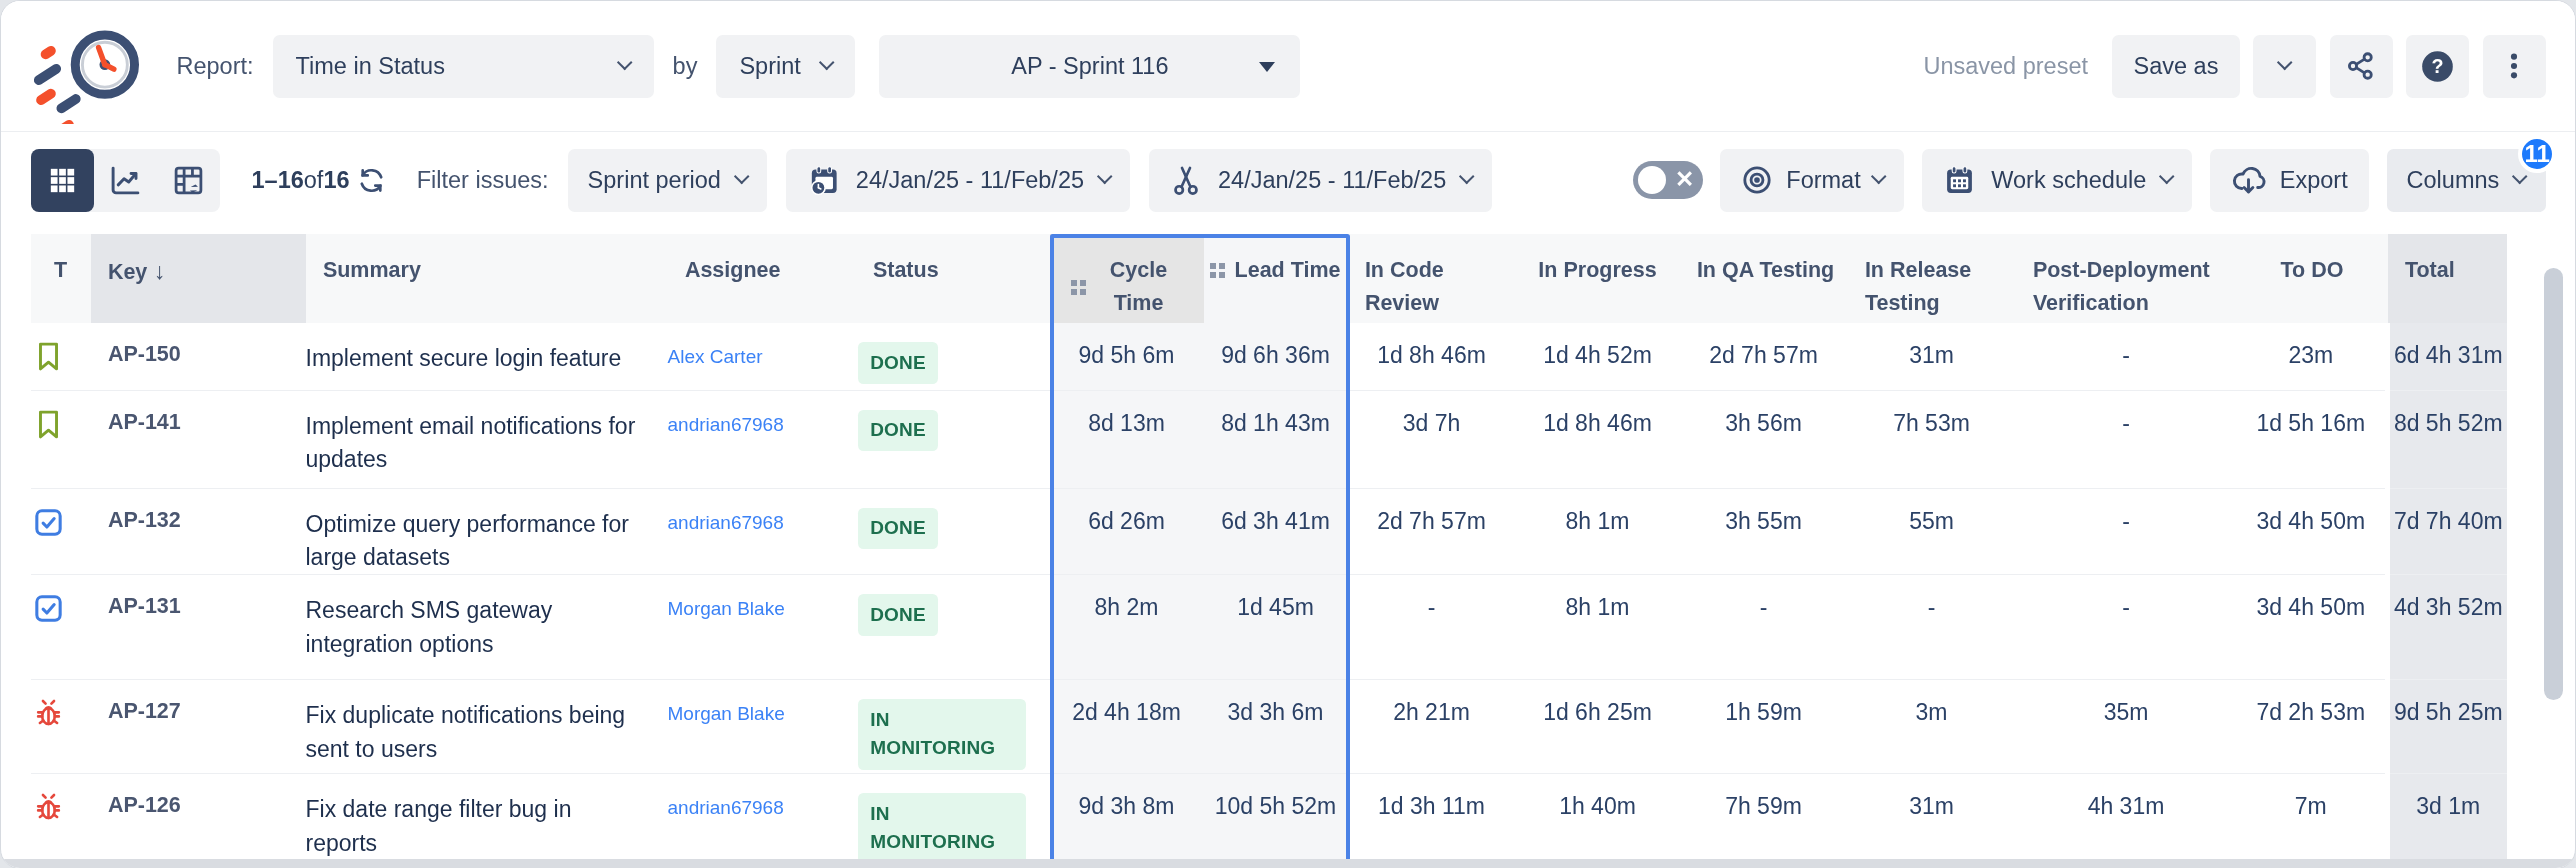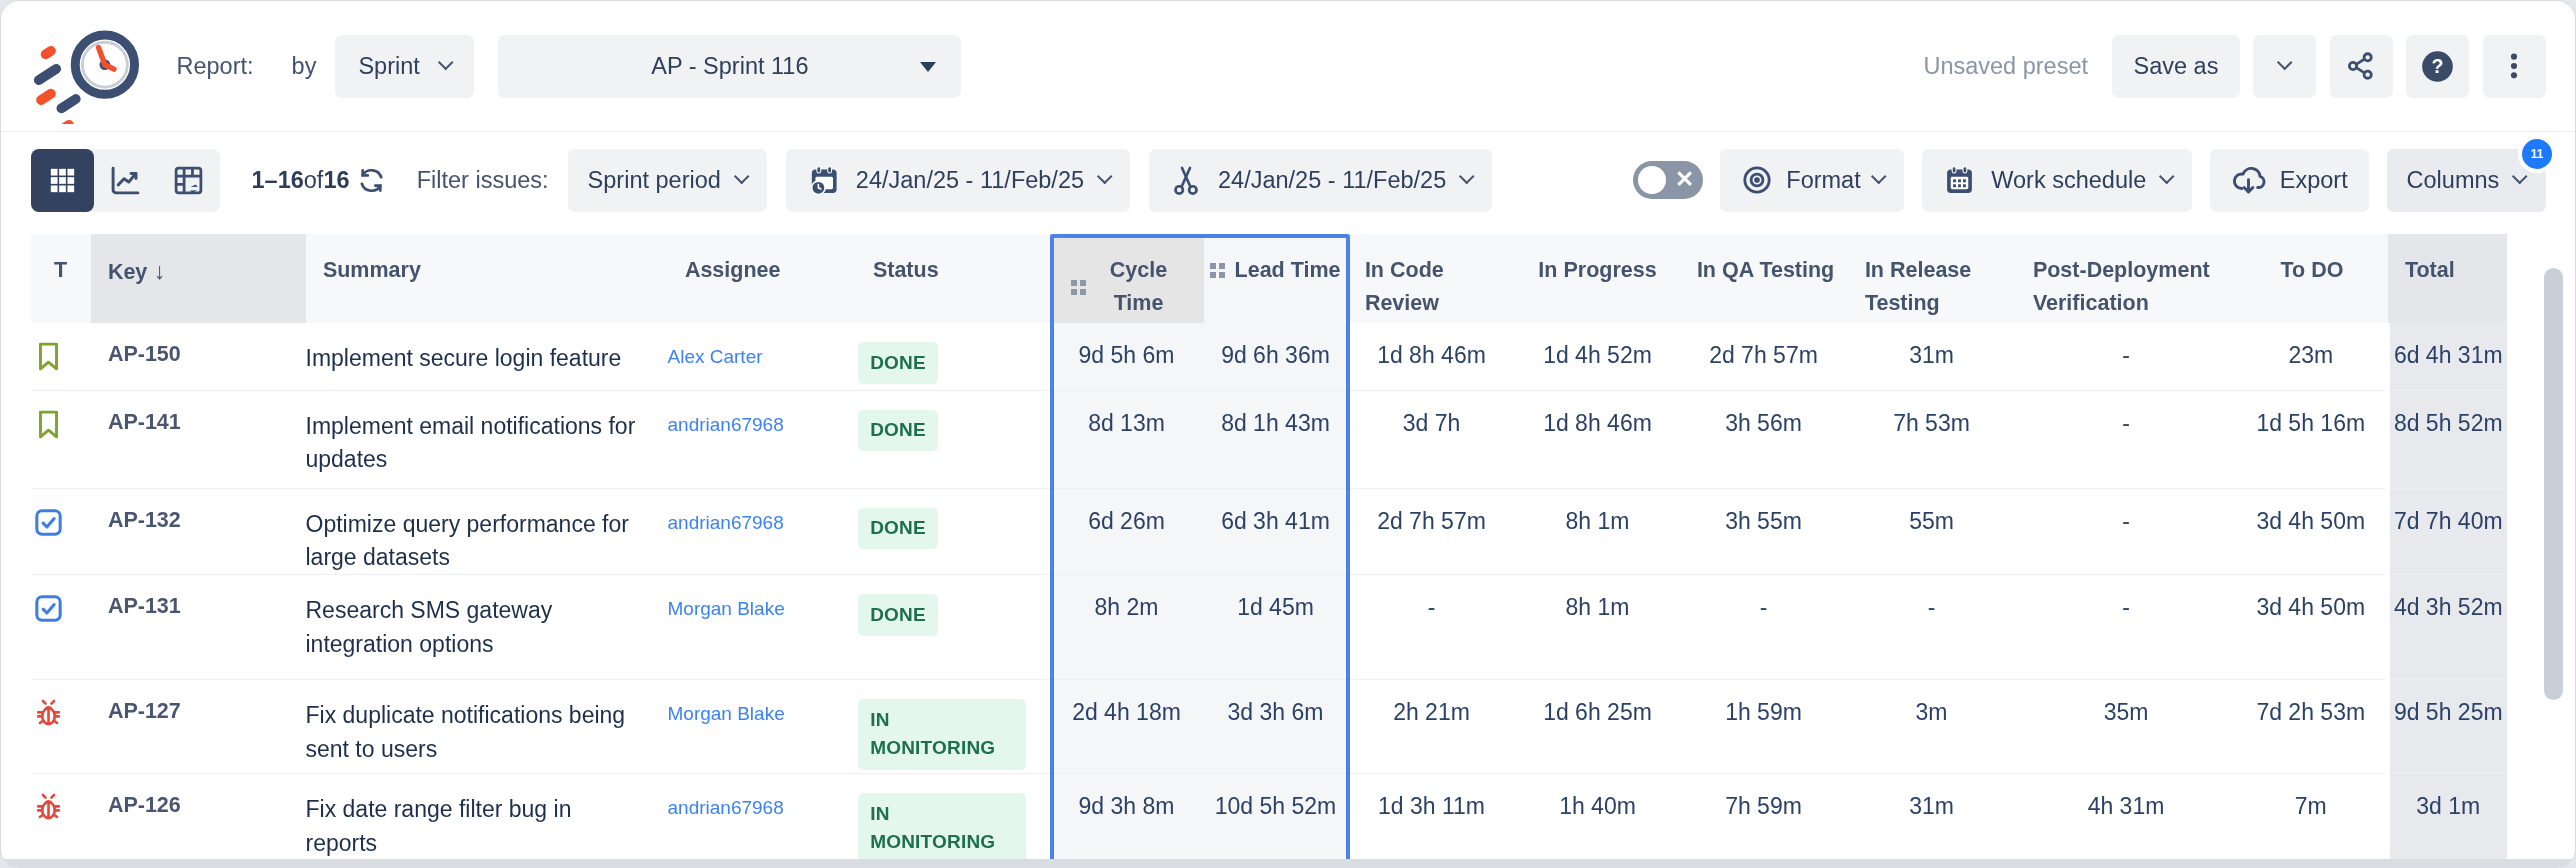--- a/index.html
+++ b/index.html
@@ -28,21 +28,21 @@
   .seg .sbtn.active { background:#32425f; }
   .count { font-size:23.5px; color:#2e3f5c; margin-left:32px; display:flex; align-items:center; }
   .count b { font-weight:700; }
   .refresh { margin-left:6.7px; cursor:pointer; display:flex; }
   .filterlbl { font-size:23.5px; color:#44536e; margin:0 19px 0 29.5px; }
   .rightcluster { display:flex; align-items:center; gap:17.4px; }
   .toggle { position:relative; width:70px; height:38px; border-radius:19px; background:#8a95a8; cursor:pointer; flex:0 0 auto; }
   .toggle .knob { position:absolute; left:4.7px; top:4.7px; width:28px; height:28px; border-radius:50%; background:#fff; }
   .toggle .off-x { position:absolute; right:8.7px; top:5.4px; color:#fff; font-size:23px; font-weight:700; }
   .badge-wrap { position:relative; }
-  .count-badge { position:absolute; top:-13.4px; right:-10.7px; width:38px; height:38px; border-radius:50%; background:#1d7afc; border:4px solid #fff; color:#fff; font-size:12px; font-weight:700; display:flex; align-items:center; justify-content:center; z-index:3; }
+  .count-badge { position:absolute; top:-13.4px; right:-10.7px; width:38px; height:38px; border-radius:50%; background:#1d7afc; border:4px solid #fff; color:#fff; font-size:24px; font-weight:700; display:flex; align-items:center; justify-content:center; z-index:3; }
 
   
   .table-wrap { position:absolute; top:233px; left:29.5px; right:67px; bottom:8px; overflow:hidden; }
   table { border-collapse:collapse; table-layout:fixed; width:2476px; }
   th, td { vertical-align:top; }
   thead th { height:89px; background:#f7f8f9; font-size:21.5px; font-weight:600; color:#44536e; text-align:left; padding:20px 0 0 17.4px; line-height:1.55; }
   thead th.ac { text-align:center; padding-left:0; }
   thead th.c-key { background:#e4e6ea; }
   thead th.c-total { background:#e4e6ea; }
   tbody td { border-bottom:1.3px solid #edeff2; padding-top:19px; font-size:23px; color:#2b4166; }
@@ -95,30 +95,35 @@
           </g>
           <circle cx="40" cy="31" r="16.5" fill="#fff" stroke="#3c4f73" stroke-width="5"></circle>
           <circle cx="40" cy="31" r="12.5" fill="none" stroke="#c9ced6" stroke-width="1.6"></circle>
           <circle cx="40" cy="31" r="3" fill="#3c4f73"></circle>
           <line x1="40" y1="31" x2="36.5" y2="21.5" stroke="#f4502c" stroke-width="3" stroke-linecap="round"></line>
           <line x1="40" y1="31" x2="45" y2="33.5" stroke="#f4502c" stroke-width="3" stroke-linecap="round"></line>
         </svg>
       </div>
       <span class="lbl">Report:</span>
       <div class="hgap28"></div>
+      <div class="ddl" style="width:381px;">
+        <span>Time in Status</span>
+        <span class="spacer"></span>
+        <span class="chev"></span>
+      </div>
       <div class="hgap28"></div>
       <span class="lbl">by</span>
       <div class="hgap28"></div>
       <div class="ddl" style="width:139px;">
         <span>Sprint</span>
         <span class="spacer"></span>
         <span class="chev"></span>
       </div>
       <div class="hgap36"></div>
-      <div class="ddl" style="width:463px; position:relative; justify-content:center;">
+      <div class="ddl" style="width:421px; position:relative; justify-content:center;">
         <span>AP - Sprint 116</span>
         <span class="tri" style="position:absolute; right:25.5px; top:27px;"></span>
       </div>
       <span class="spacer"></span>
       <span class="muted">Unsaved preset</span>
       <div class="btn">
         <span>Save as</span>
       </div>
       <div class="hgap20"></div>
       <div class="btn sq">

